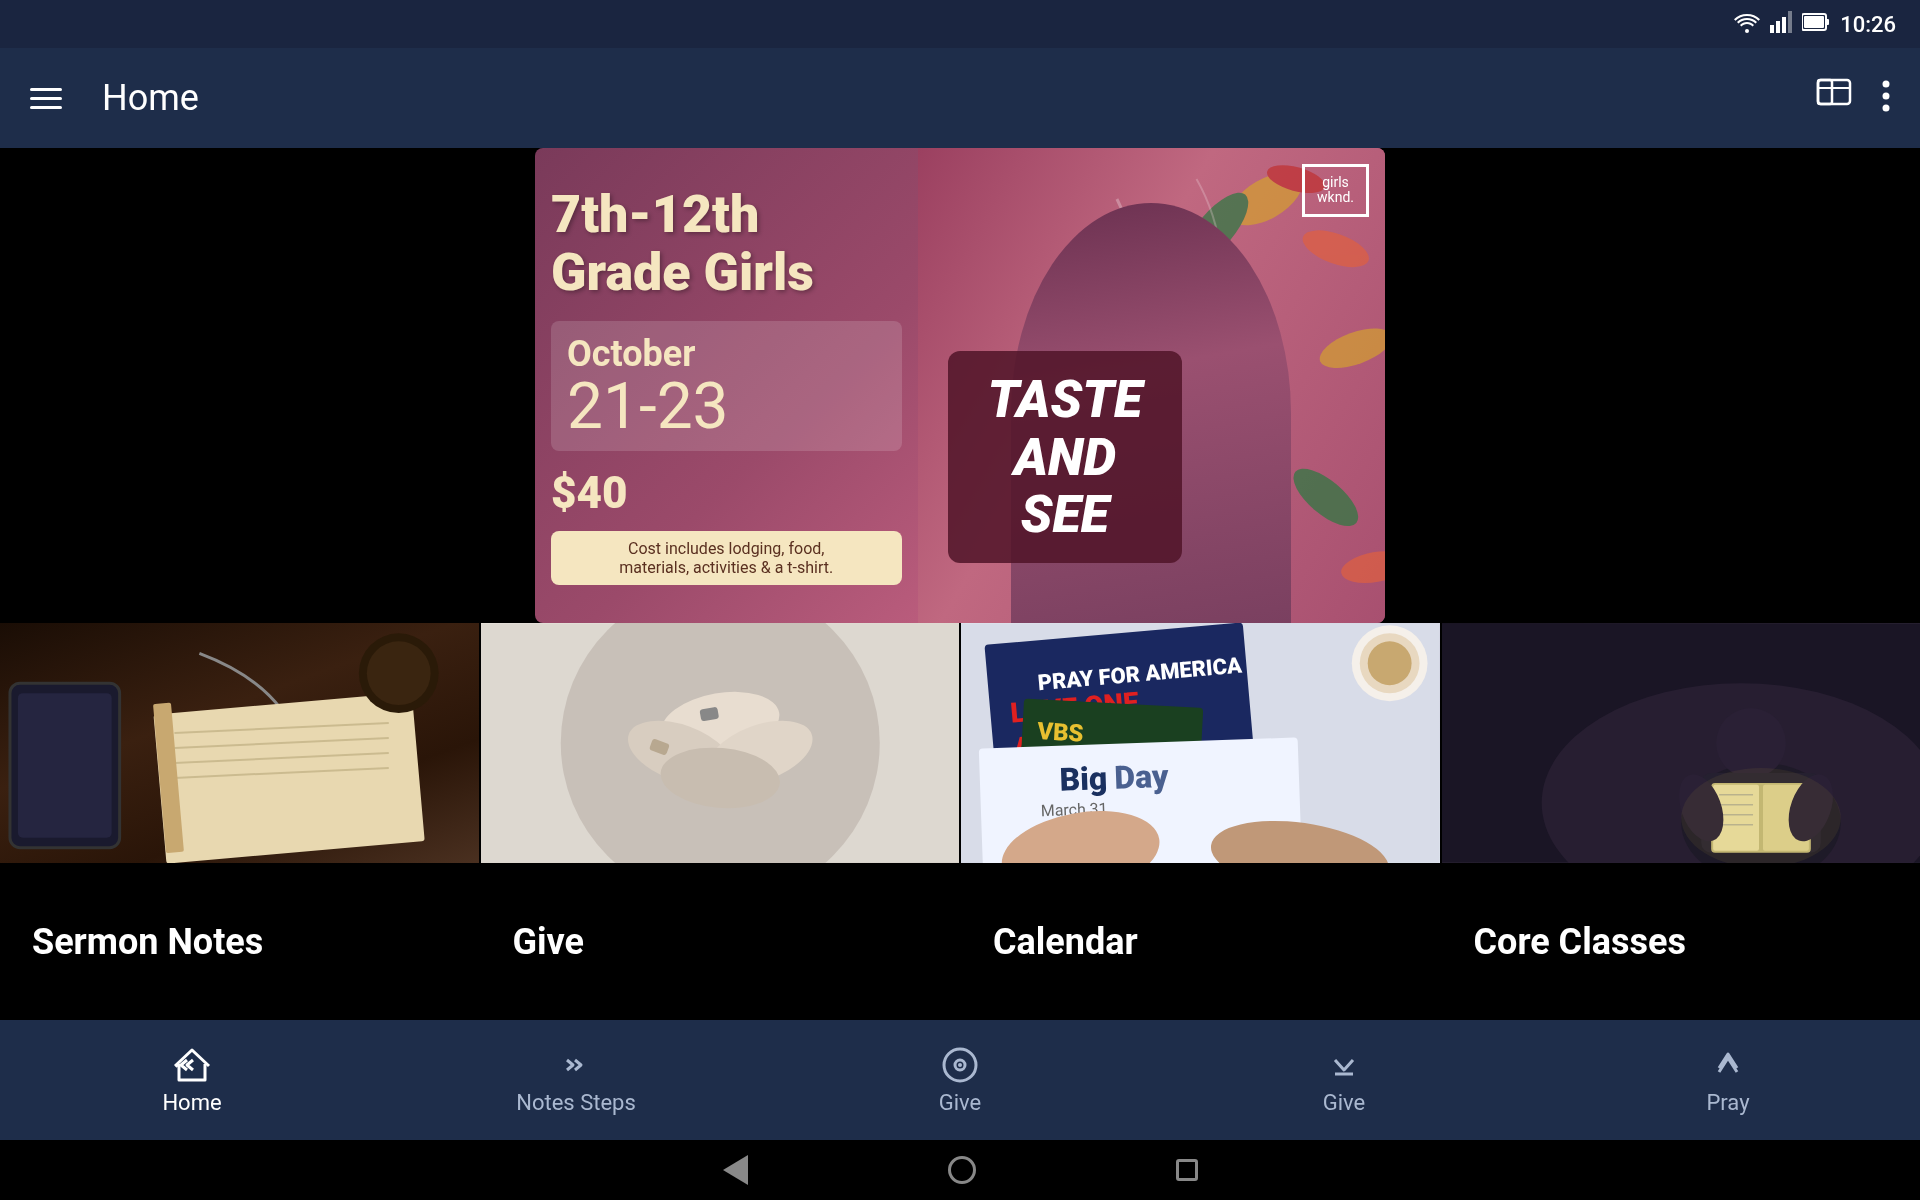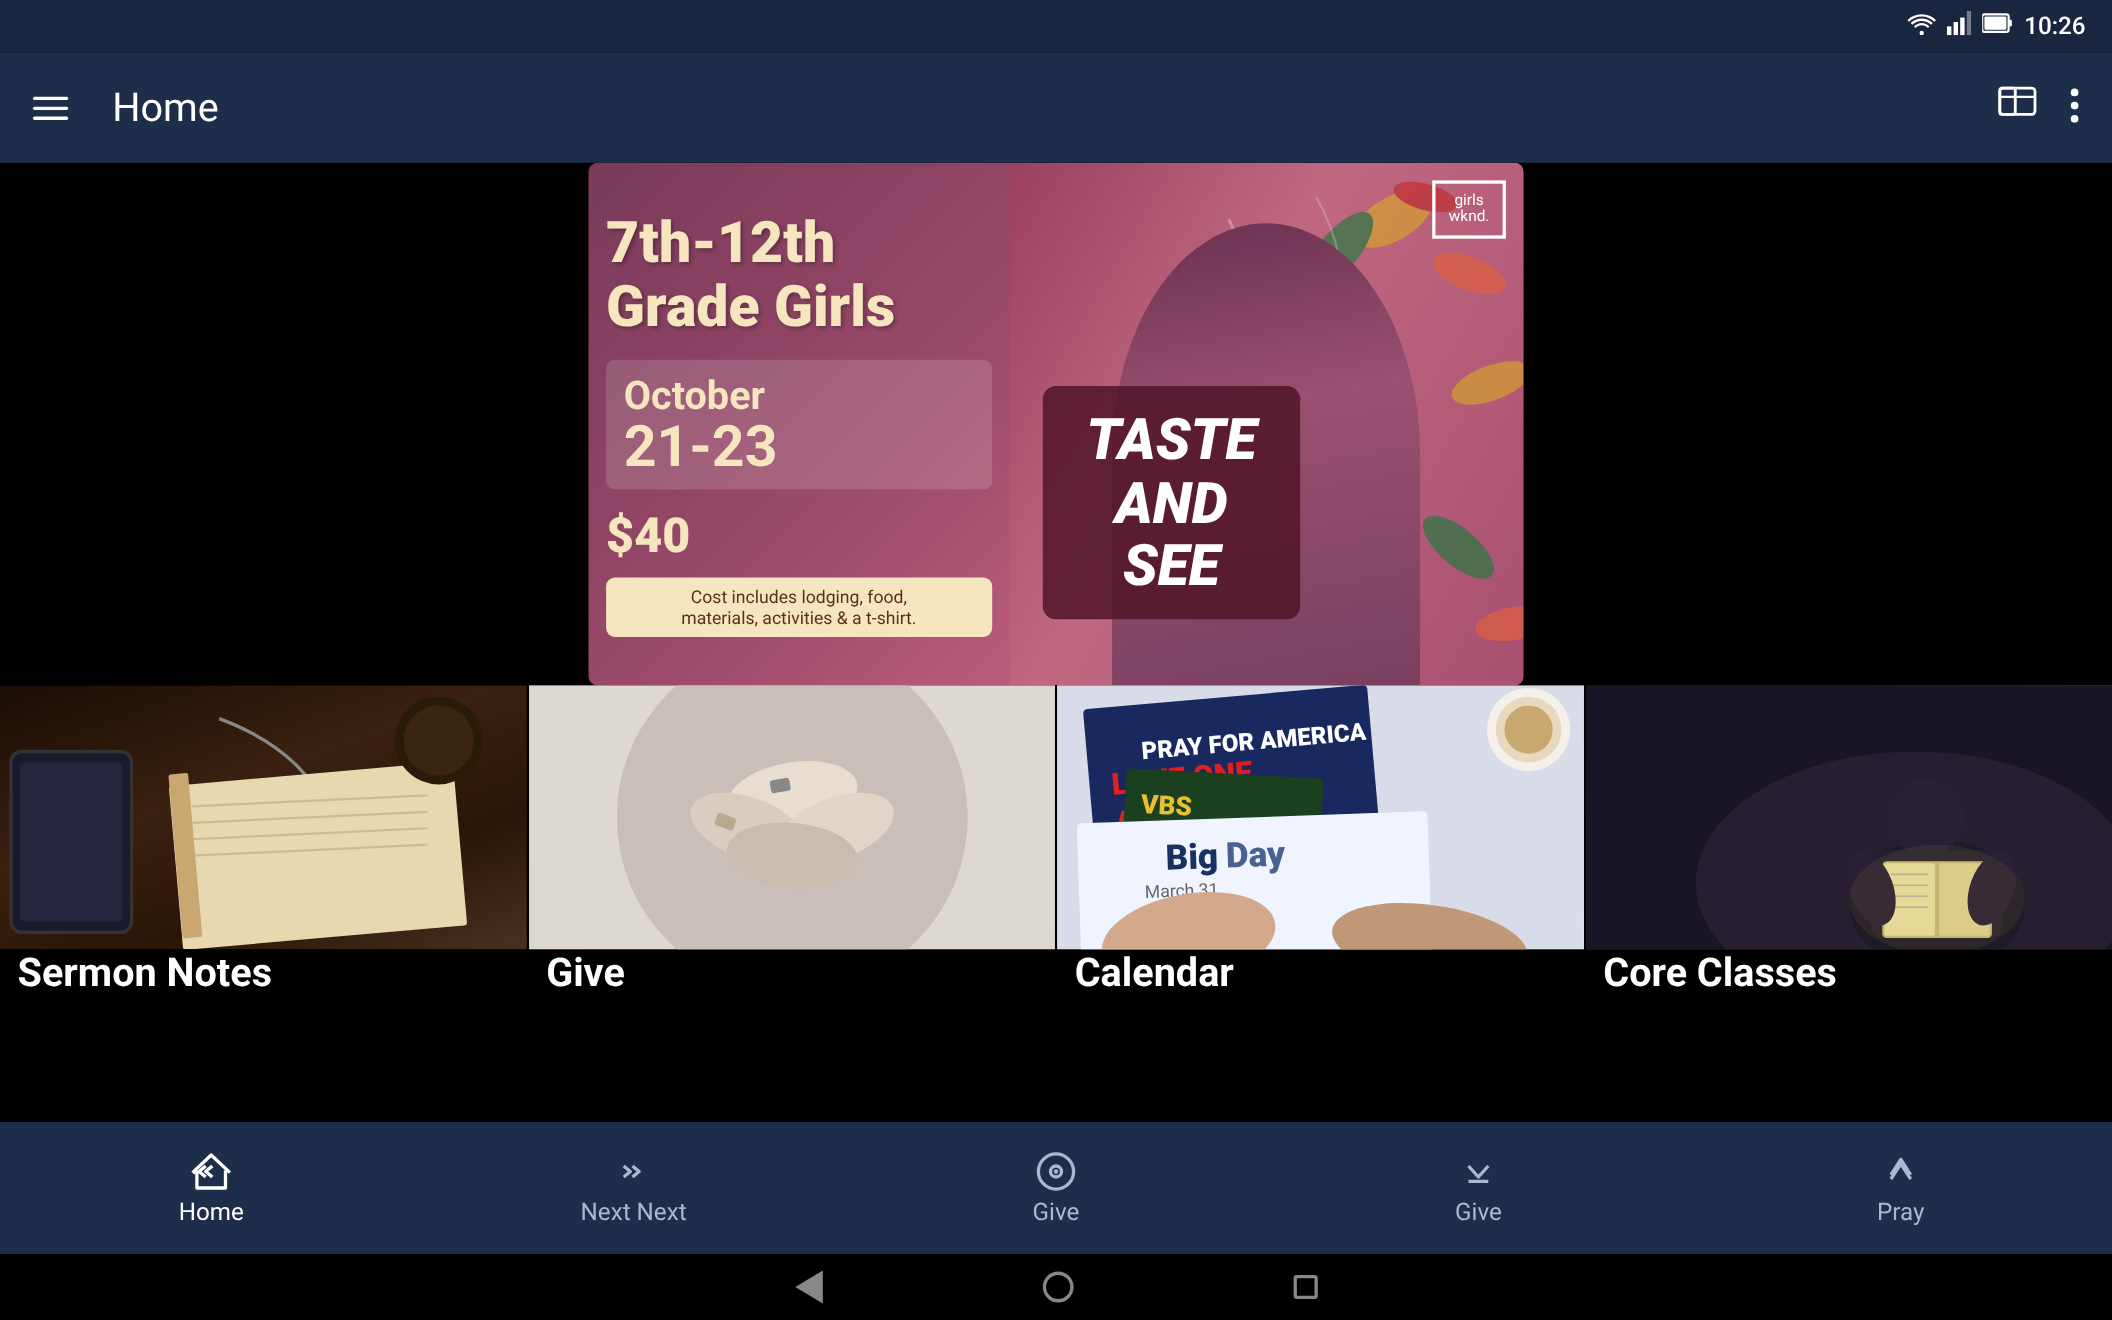--- a/index.html
+++ b/index.html
@@ -114,22 +114,22 @@
       background: rgba(255,255,255,0.15);
       border-radius: 8px;
       padding: 12px 16px;
     }
     .hero-october {
       font-size: 36px;
       font-weight: 700;
       color: #f5e6c0;
     }
     .hero-dates {
-      font-size: 52px;
-      font-weight: 700;
+      font-size: 64px;
+      font-weight: 400;
       color: #f5e6c0;
       line-height: 1;
     }
     .hero-price {
       font-size: 44px;
       font-weight: 900;
       color: #f5e6c0;
       margin-top: 16px;
     }
     .hero-cost-note {
@@ -231,22 +231,22 @@
     .reading-person {
       position: absolute;
       inset: 0;
       background: linear-gradient(160deg, #1a1520 0%, #3a3040 40%, #252030 100%);
     }
 
     
     .card-label {
       height: 100px;
       display: flex;
-      align-items: flex-start;
-      padding: 0 16px;
+      align-items: flex-end;
+      padding: 0 32px;
       background: #000;
     }
     .card-label-text {
       color: #fff;
       font-size: 36px;
       font-weight: 700;
     }
 
     
     .bottom-nav {
@@ -557,21 +557,21 @@
       <polyline points="14,14 8,19 14,24" fill="none" stroke="white" stroke-width="3" stroke-linejoin="round"></polyline>
       <polyline points="20,14 14,19 20,24" fill="none" stroke="white" stroke-width="3" stroke-linejoin="round"></polyline>
     </svg>
     <span class="nav-label active">Home</span>
   </div>
   <div class="nav-item">
     <svg width="38" height="38" viewBox="0 0 38 38">
       <polyline points="10,14 16,19 10,24" fill="none" stroke="#aab8d0" stroke-width="3" stroke-linejoin="round"></polyline>
       <polyline points="18,14 24,19 18,24" fill="none" stroke="#aab8d0" stroke-width="3" stroke-linejoin="round"></polyline>
     </svg>
-    <span class="nav-label">Next Next</span>
+    <span class="nav-label">Notes Steps</span>
   </div>
   <div class="nav-item">
     <svg width="38" height="38" viewBox="0 0 38 38">
       <circle cx="19" cy="19" r="16" fill="none" stroke="#aab8d0" stroke-width="3"></circle>
       <circle cx="19" cy="19" r="5" fill="none" stroke="#aab8d0" stroke-width="3"></circle>
       <circle cx="19" cy="19" r="2" fill="#aab8d0"></circle>
     </svg>
     <span class="nav-label">Give</span>
   </div>
   <div class="nav-item">

